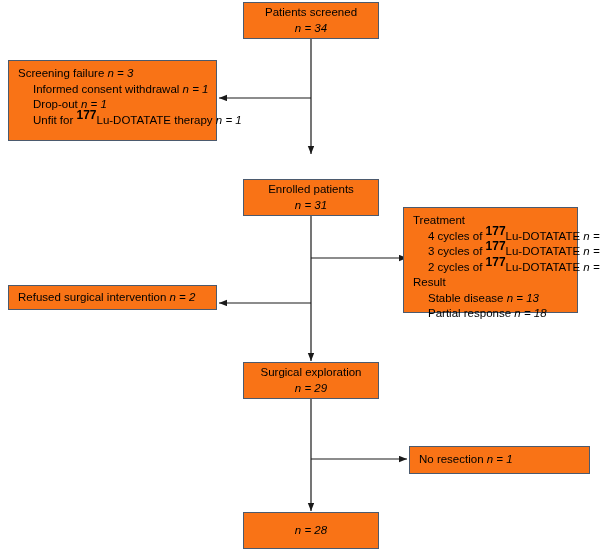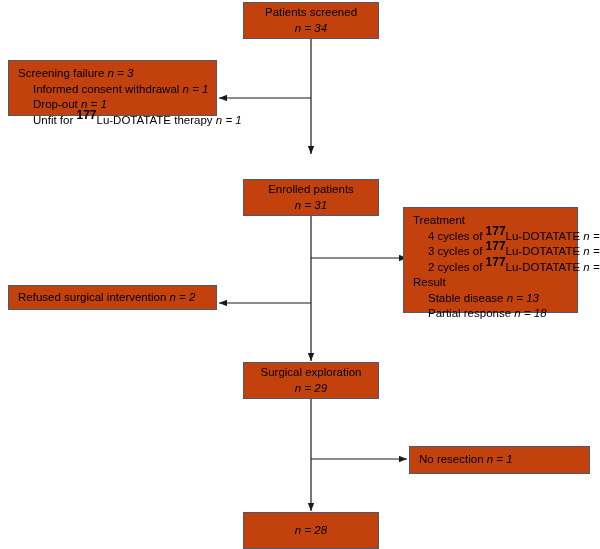--- a/index.html
+++ b/index.html
@@ -18,21 +18,21 @@
   #flow-canvas {
     position: absolute;
     left: 0;
     top: 0;
     width: 600px;
     height: 549px;
   }
   .node {
     position: absolute;
     box-sizing: border-box;
-    background: #c2410c;
+    background: #f97316;
     border: 1px solid #4b5a6e;
     font-size: 11.5px;
     line-height: 15.5px;
     color: #000;
   }
   .node.centered {
     display: flex;
     flex-direction: column;
     align-items: center;
     justify-content: center;
@@ -53,21 +53,21 @@
   .ital { font-style: italic; }
   sup {
     font-size: 12px;
     vertical-align: super;
     line-height: 0;
     font-weight: bold;
   }
 
   
   #node-screened       { left: 243px; top: 2px;   width: 136px; height: 37px; }
-  #node-screen-failure { left: 8px;   top: 60px;  width: 209px; height: 56px; }
+  #node-screen-failure { left: 8px;   top: 60px;  width: 209px; height: 81px; }
   #node-enrolled       { left: 243px; top: 155px; width: 136px; height: 37px; margin-top: 24px; }
   #node-treatment      { left: 403px; top: 207px; width: 175px; height: 106px; }
   #node-refused        { left: 8px;   top: 285px; width: 209px; height: 25px; }
   #node-exploration    { left: 243px; top: 362px; width: 136px; height: 37px; }
   #node-noresection    { left: 409px; top: 446px; width: 181px; height: 28px; }
   #node-resection      { left: 243px; top: 512px; width: 136px; height: 37px; }
 </style>
 </head>
 <body>
 

